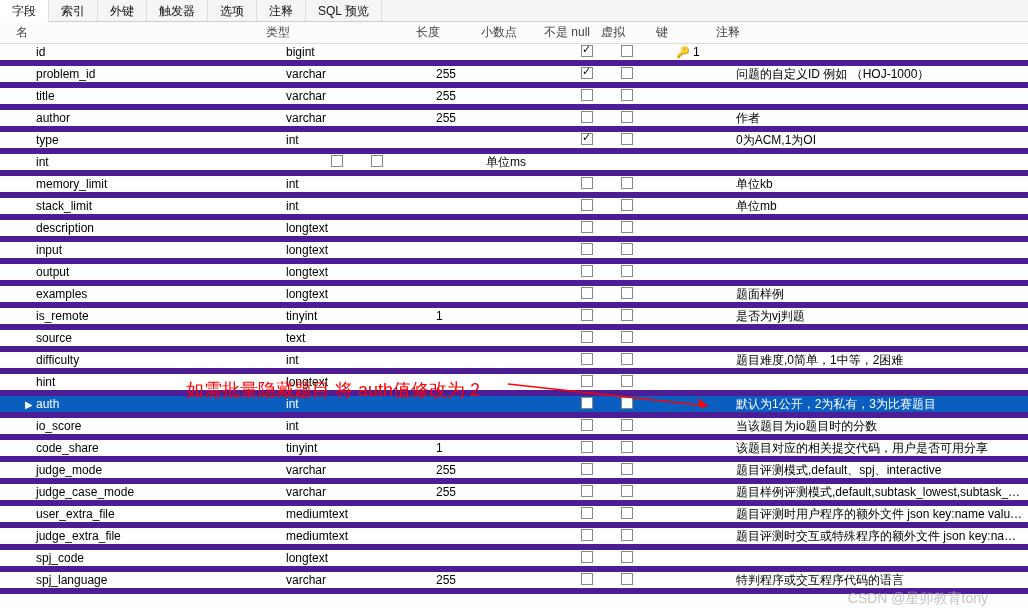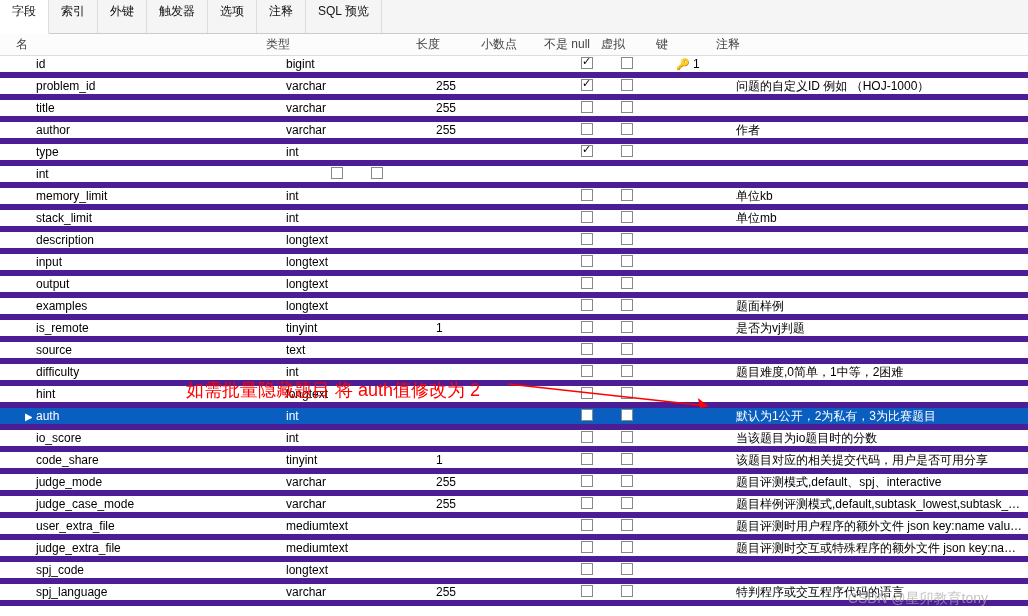--- a/index.html
+++ b/index.html
@@ -1,17 +1,17 @@
 <!DOCTYPE html>
 <html><head>
 <meta charset="utf-8">
 <style>
 * { margin: 0; padding: 0; box-sizing: border-box; }
 body { font-family: "Microsoft YaHei", Arial, sans-serif; font-size: 12px; background: #fff; width: 1028px; height: 616px; overflow: hidden; position: relative; }
-.tabs { display: flex; background: #f5f5f5; border-bottom: 1px solid #ccc; height: 34px; }
+.tabs { display: flex; background: #f5f5f5; border-bottom: 1px solid #ccc; height: 22px; }
 .tab { padding: 3px 12px; border-right: 1px solid #ddd; cursor: pointer; color: #111; }
 .tab.active { background: #fff; border-bottom: 1px solid #fff; margin-bottom: -1px; }
 .header-row { display: flex; border-bottom: 1px solid #ddd; height: 22px; align-items: center; color: #444; background: #fcfcfc; }
 .col { padding: 2px 4px; overflow: hidden; white-space: nowrap; text-overflow: ellipsis; }
 .c-arrow { width: 12px; flex: 0 0 12px; }
 .c-name { width: 250px; flex: 0 0 250px; }
 .c-type { width: 150px; flex: 0 0 150px; }
 .c-len { width: 65px; flex: 0 0 65px; }
 .c-dec { width: 60px; flex: 0 0 60px; }
 .c-nnull { width: 60px; flex: 0 0 60px; text-align: center; }
@@ -99,29 +99,31 @@
     </div>
     <div class="row">
       <div class="col c-arrow"></div>
       <div class="col c-name">type</div>
       <div class="col c-type">int</div>
       <div class="col c-len"></div>
       <div class="col c-dec"></div>
       <div class="col c-nnull"><span class="cb checked"></span></div>
       <div class="col c-virt"><span class="cb"></span></div>
       <div class="col c-key"></div>
-    </div>
-    <div class="row">
-      <div class="col c-arrow"></div>
-      <div class="col c-type">int</div>
-      <div class="col c-len"></div>
-      <div class="col c-dec"></div>
-      <div class="col c-nnull"><span class="cb"></span></div>
-      <div class="col c-virt"><span class="cb"></span></div>
-      <div class="col c-key"></div>
+      <div class="col c-comment">0为ACM,1为OI</div>
+    </div>
+    <div class="row">
+      <div class="col c-arrow"></div>
+      <div class="col c-type">int</div>
+      <div class="col c-len"></div>
+      <div class="col c-dec"></div>
+      <div class="col c-nnull"><span class="cb"></span></div>
+      <div class="col c-virt"><span class="cb"></span></div>
+      <div class="col c-key"></div>
+      <div class="col c-comment">单位ms</div>
     </div>
     <div class="row">
       <div class="col c-arrow"></div>
       <div class="col c-name">memory_limit</div>
       <div class="col c-type">int</div>
       <div class="col c-len"></div>
       <div class="col c-dec"></div>
       <div class="col c-nnull"><span class="cb"></span></div>
       <div class="col c-virt"><span class="cb"></span></div>
       <div class="col c-key"></div>

